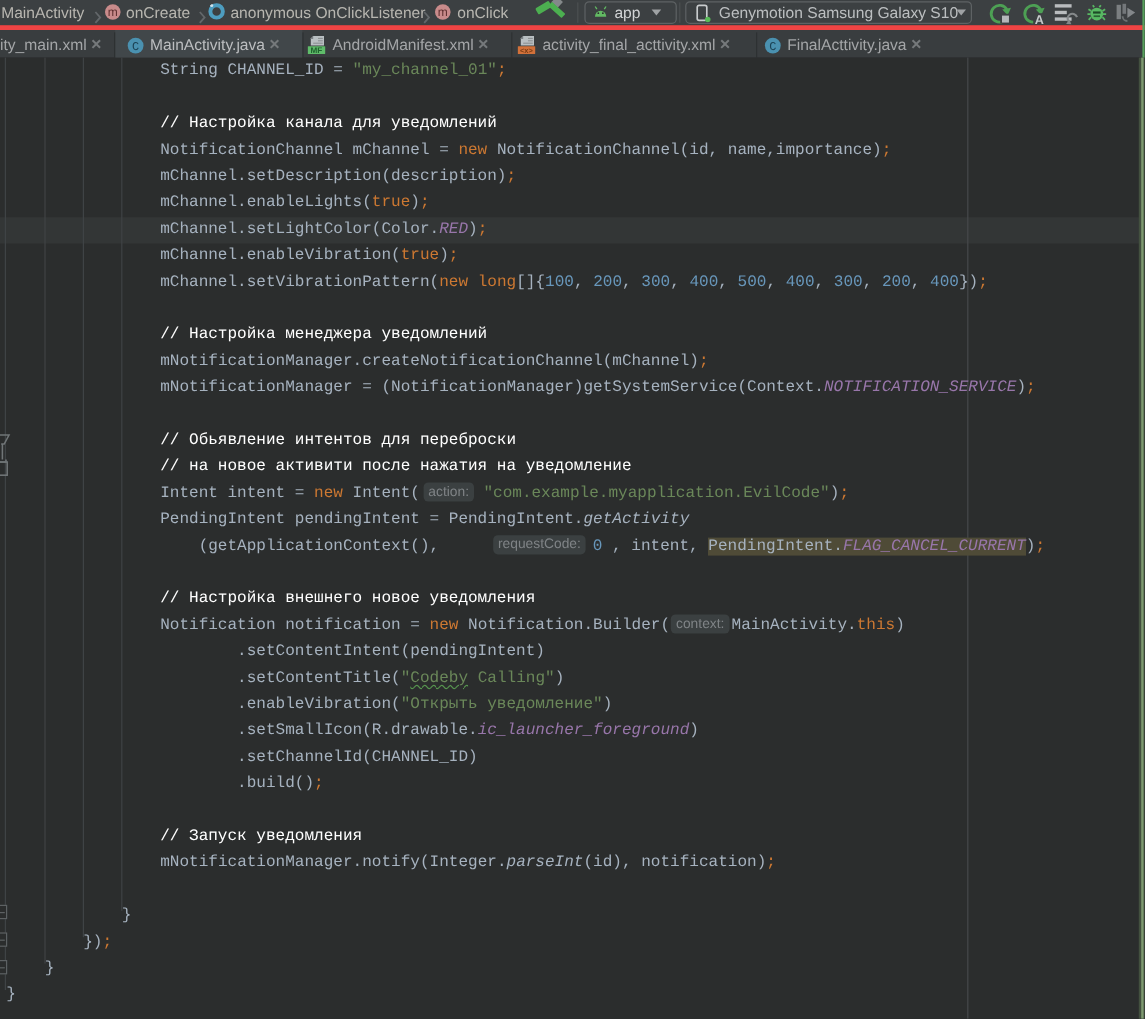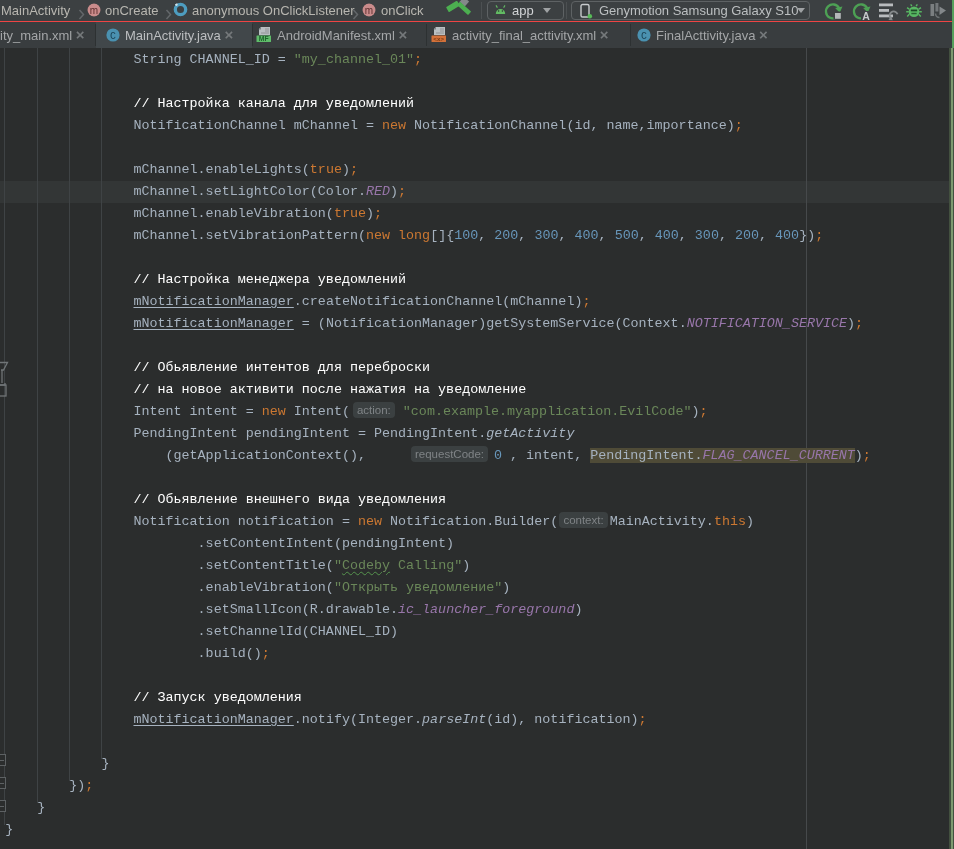--- a/index.html
+++ b/index.html
@@ -5,42 +5,42 @@
 html,body { width:954px; height:849px; overflow:hidden; background:#2b2d2d; }
 #app { position:relative; width:954px; height:849px; font-family:"Liberation Sans",sans-serif; }
 
 
 #topbar { position:absolute; left:0; top:0; width:954px; height:21px; background:#3c4042; }
 #topbar .bc { position:absolute; top:0; height:21px; line-height:21px; font-size:13px; color:#b8b6b0; white-space:nowrap; }
 #topbar .chev { position:absolute; top:0; height:21px; line-height:19px; font-size:13px; color:#5f6365; }
 .cicon { position:absolute; border-radius:50%; }
 
 
-#tabbar { position:absolute; left:0; top:21px; width:954px; height:27px; background:#393d3f; border-top:1px solid #ef4444; }
+#tabbar { position:absolute; left:0; top:21px; width:954px; height:27px; background:#393d3f; border-top:4px solid #ef4444; }
 .tab { position:absolute; top:0; height:26px; line-height:26px; font-size:13px; color:#a4a6a8; white-space:nowrap; }
 .tab .x { color:#75797b; font-size:15px; }
 #seltab { position:absolute; left:96px; top:0; width:156px; height:26px; background:#41474a; }
 .tsep { position:absolute; top:2px; width:1px; height:22px; background:#2d3132; }
 
 
 #editor { position:absolute; left:0; top:48px; width:954px; height:801px; background:#2b2d2d; }
 .guide { position:absolute; width:1px; background:#3f4345; }
 #margin { position:absolute; left:806px; top:0; width:1px; height:801px; background:#46494b; }
 #curline { position:absolute; left:0; top:133px; width:954px; height:22px; background:#333636; }
 #rightstrip { position:absolute; left:949px; top:0; width:5px; height:849px; background:#43503f; }
 .row { position:absolute; left:5.2px; height:22px; line-height:22px; font-family:"Liberation Mono",monospace; font-size:13.37px; white-space:pre; }
 .row b { font-weight:normal; }
 .d { color:#a6b2bf; }
 .k { color:#cc7832; }
 .s { color:#6a8759; }
 .c { color:#ffffff; }
 .n { color:#6897bb; }
 .p { color:#9876aa; font-style:italic; }
 .i { font-style:italic; }
-.u { text-decoration:underline; text-underline-offset:2px; }
+.u { text-underline-offset:2px; }
 .hl { background:#4f4b37;text-align:center; }
 .sq { text-decoration:underline wavy #55934d; text-decoration-thickness:1px; text-underline-offset:2px; }
 .hint { display:inline-block; font-family:"Liberation Sans",sans-serif; font-size:11.5px; line-height:14px; color:#7f8386; background:#3b4041; border-radius:4px; padding:1px 4px 1px 4px; vertical-align:1px; }
 .fold { position:absolute; left:-5px; width:11px; height:12px; border:1px solid #5d6163; background:#2b2d2d; }
 .fold:after { content:""; position:absolute; left:1px; right:1px; top:5px; height:1px; background:#5d6163; }
 </style></head>
 <body>
 <div id="app">
 
 <div id="topbar">
@@ -185,33 +185,34 @@
 <div id="editor">
   <div id="curline"></div>
   <div class="guide" style="left:4px;top:0;height:777px"></div>
   <div class="guide" style="left:37px;top:0;height:755px"></div>
   <div class="guide" style="left:69px;top:0;height:733px"></div>
   <div class="guide" style="left:101px;top:0;height:711px"></div>
   <div id="margin"></div>
 <div class="row" style="top:1px"><b class="d">                String CHANNEL_ID = </b><b class="s">"my_channel_01"</b><b class="k">;</b></div>
 <div class="row" style="top:45px"><b class="c">                // Настройка канала для уведомлений</b></div>
 <div class="row" style="top:67px"><b class="d">                NotificationChannel mChannel = </b><b class="k">new</b><b class="d"> NotificationChannel(id, name,importance)</b><b class="k">;</b></div>
+<div class="row" style="top:89px"><b class="d">                mChannel.setDescription(description)</b><b class="k">;</b></div>
 <div class="row" style="top:111px"><b class="d">                mChannel.enableLights(</b><b class="k">true</b><b class="d">)</b><b class="k">;</b></div>
 <div class="row" style="top:133px"><b class="d">                mChannel.setLightColor(Color.</b><b class="p">RED</b><b class="d">)</b><b class="k">;</b></div>
 <div class="row" style="top:155px"><b class="d">                mChannel.enableVibration(</b><b class="k">true</b><b class="d">)</b><b class="k">;</b></div>
 <div class="row" style="top:177px"><b class="d">                mChannel.setVibrationPattern(</b><b class="k">new</b><b class="d"> </b><b class="k">long</b><b class="d">[]{</b><b class="n">100</b><b class="d">, </b><b class="n">200</b><b class="d">, </b><b class="n">300</b><b class="d">, </b><b class="n">400</b><b class="d">, </b><b class="n">500</b><b class="d">, </b><b class="n">400</b><b class="d">, </b><b class="n">300</b><b class="d">, </b><b class="n">200</b><b class="d">, </b><b class="n">400</b><b class="d">})</b><b class="k">;</b></div>
 <div class="row" style="top:221px"><b class="c">                // Настройка менеджера уведомлений</b></div>
 <div class="row" style="top:243px"><b class="d">                </b><b class="d u">mNotificationManager</b><b class="d">.createNotificationChannel(mChannel)</b><b class="k">;</b></div>
 <div class="row" style="top:265px"><b class="d">                </b><b class="d u">mNotificationManager</b><b class="d"> = (NotificationManager)getSystemService(Context.</b><b class="p">NOTIFICATION_SERVICE</b><b class="d">)</b><b class="k">;</b></div>
 <div class="row" style="top:309px"><b class="c">                // Обьявление интентов для переброски</b></div>
 <div class="row" style="top:331px"><b class="c">                // на новое активити после нажатия на уведомление</b></div>
 <div class="row" style="top:353px"><b class="d">                Intent intent = </b><b class="k">new</b><b class="d"> Intent(</b><span class="hint" style="margin-left:3px;margin-right:8px">action:</span><b class="s">"com.example.myapplication.EvilCode"</b><b class="d">)</b><b class="k">;</b></div>
 <div class="row" style="top:375px"><b class="d">                PendingIntent pendingIntent = PendingIntent.</b><b class="d i">getActivity</b></div>
 <div class="row" style="top:397px"><b class="d">                    (getApplicationContext(), </b><span class="hint" style="margin-left:37px;margin-right:6px">requestCode:</span><b class="n">0</b><b class="d"> , intent, </b><b class="hl"><b class="d">PendingIntent.</b><b class="p">FLAG_CANCEL_CURRENT</b></b><b class="d">)</b><b class="k">;</b></div>
-<div class="row" style="top:441px"><b class="c">                // Обьявление внешнего вида уведомления</b></div>
+<div class="row" style="top:441px"><b class="c">                // Настройка внешнего новое уведомления</b></div>
 <div class="row" style="top:485px"><b class="d">                        .setContentIntent(pendingIntent)</b></div>
 <div class="row" style="top:463px"><b class="d">                Notification notification = </b><b class="k">new</b><b class="d"> Notification.Builder(</b><span class="hint" style="margin-left:1px;margin-right:2px">context:</span><b class="d">MainActivity.</b><b class="k">this</b><b class="d">)</b></div>
 <div class="row" style="top:507px"><b class="d">                        .setContentTitle(</b><b class="s">"<b class="sq">Codeby</b> Calling"</b><b class="d">)</b></div>
 <div class="row" style="top:529px"><b class="d">                        .enableVibration(</b><b class="s">"Открыть уведомление"</b><b class="d">)</b></div>
 <div class="row" style="top:551px"><b class="d">                        .setSmallIcon(R.drawable.</b><b class="p">ic_launcher_foreground</b><b class="d">)</b></div>
 <div class="row" style="top:573px"><b class="d">                        .setChannelId(CHANNEL_ID)</b></div>
 <div class="row" style="top:595px"><b class="d">                        .build()</b><b class="k">;</b></div>
 <div class="row" style="top:639px"><b class="c">                // Запуск уведомления</b></div>
 <div class="row" style="top:661px"><b class="d">                </b><b class="d u">mNotificationManager</b><b class="d">.notify(Integer.</b><b class="d i">parseInt</b><b class="d">(id), notification)</b><b class="k">;</b></div>
 <div class="row" style="top:705px"><b class="d">            }</b></div>

